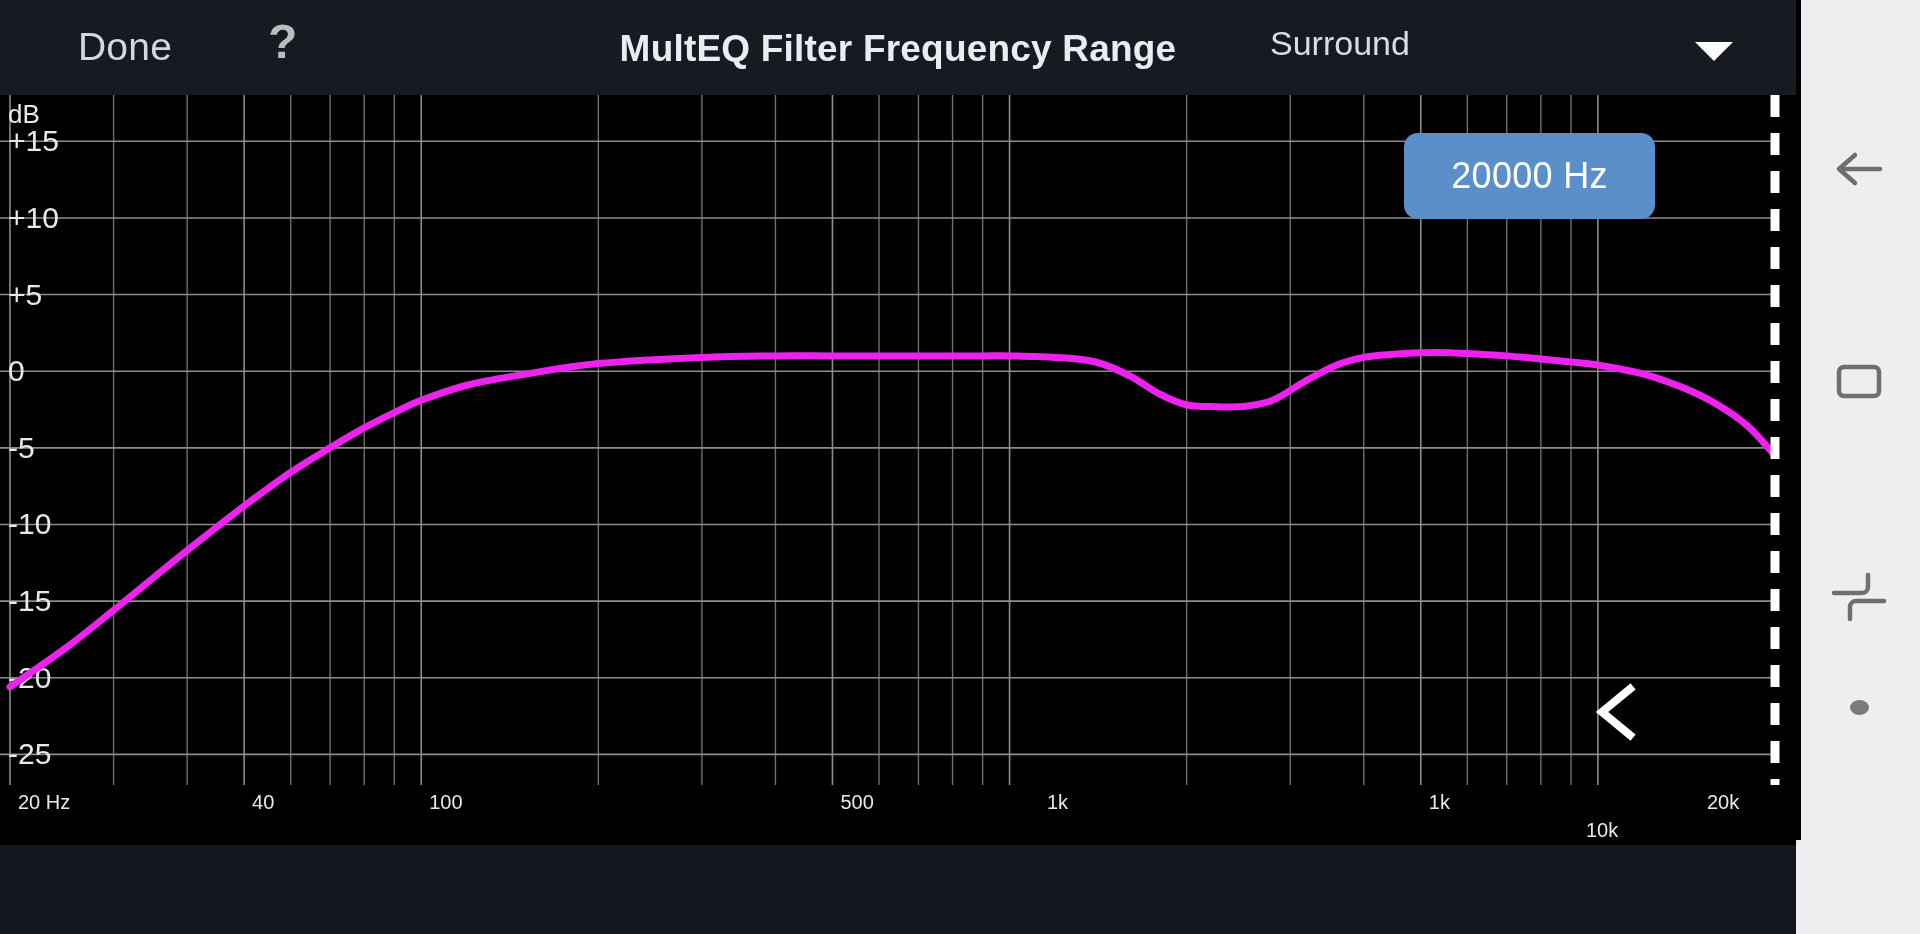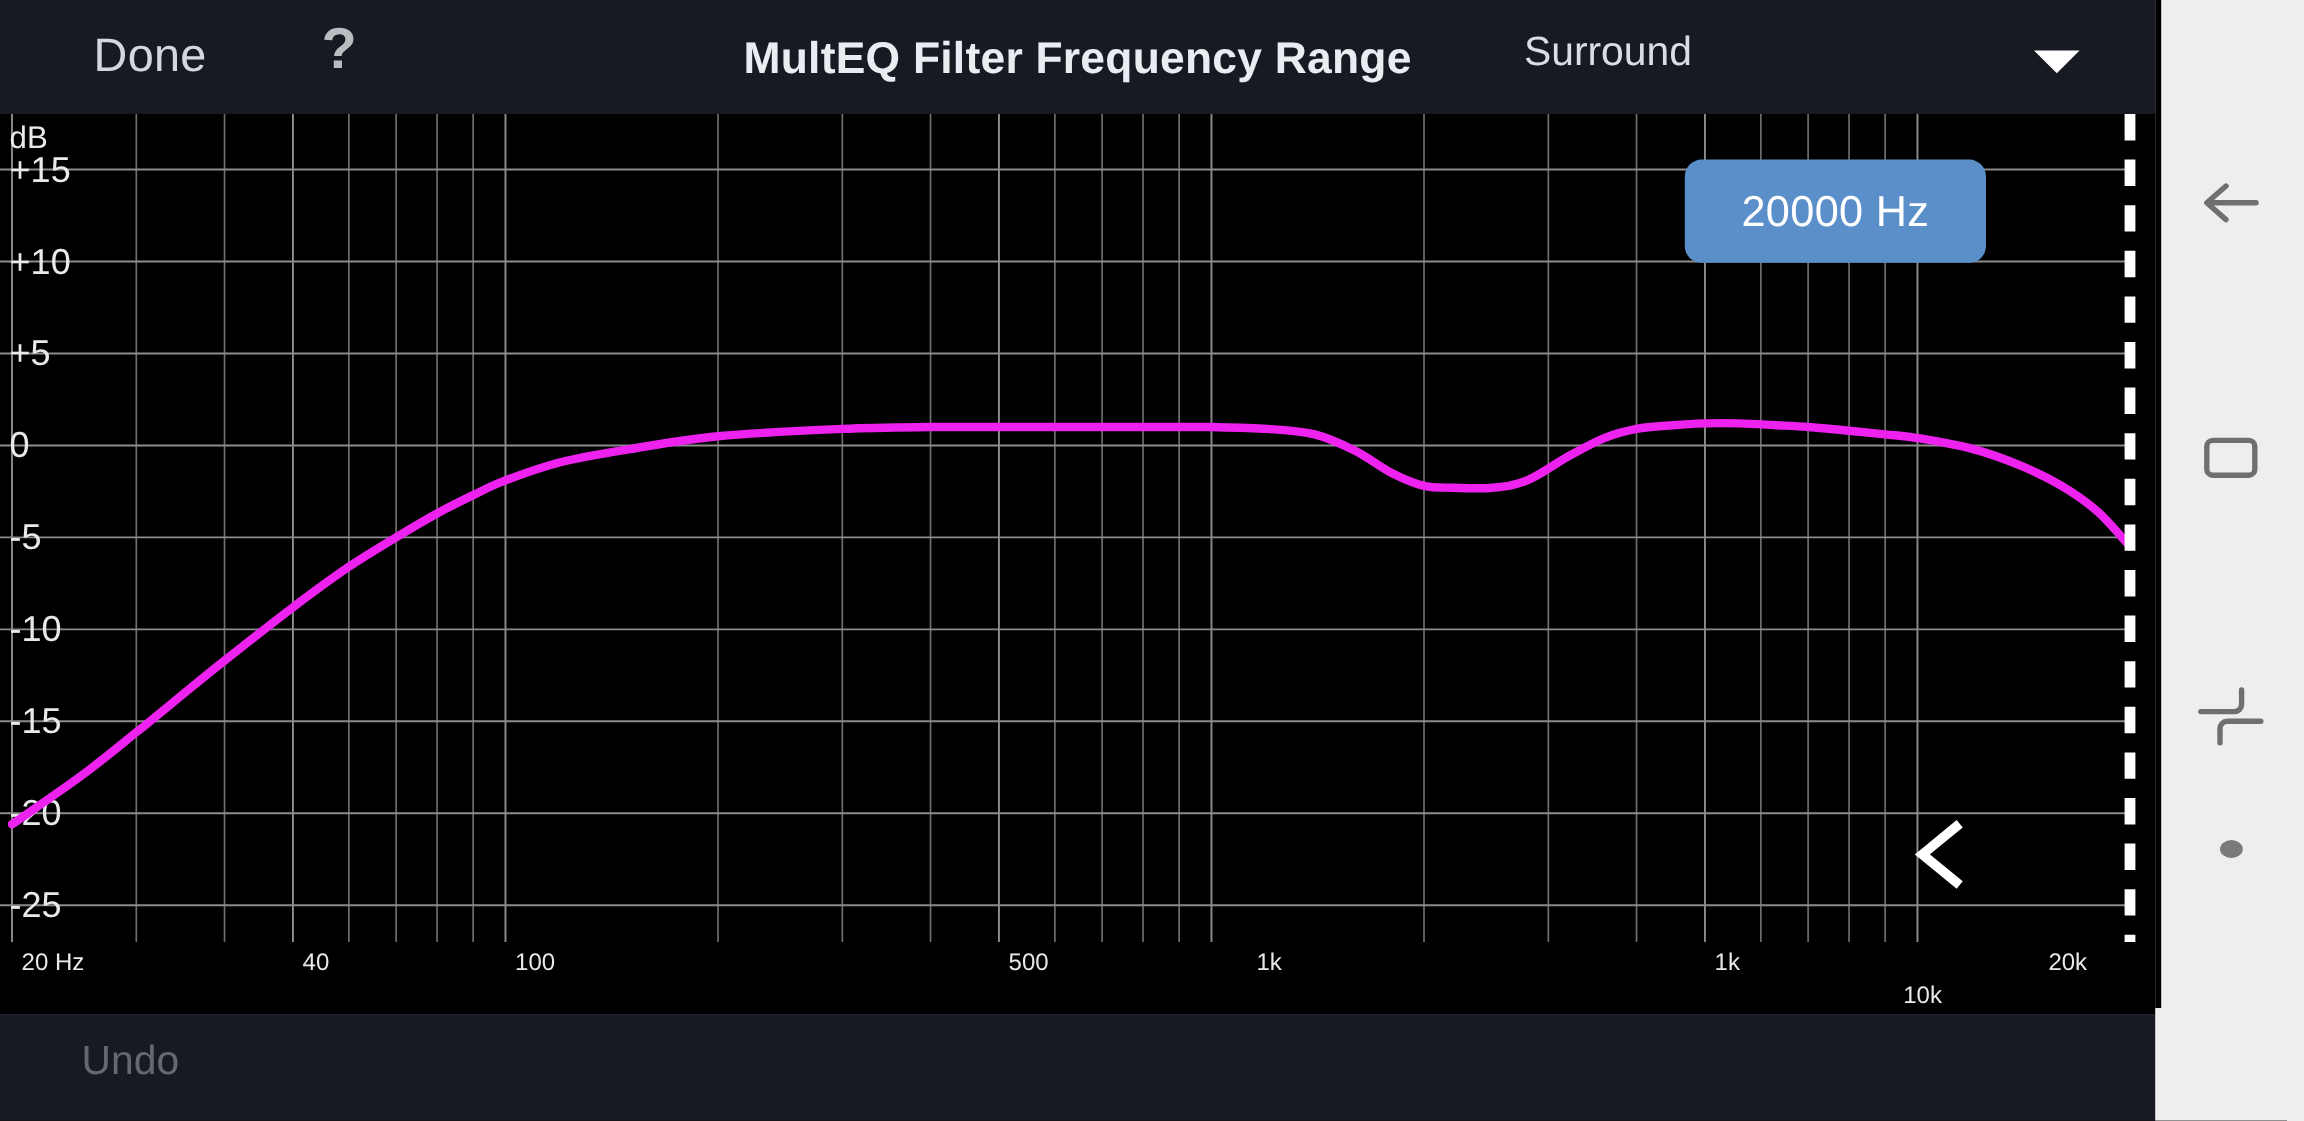--- a/index.html
+++ b/index.html
@@ -261,23 +261,20 @@
         <div class="xlab" style="left: 18px;">20 Hz</div>
         <div class="xlab" style="left: 252.121px;">40</div>
         <div class="xlab" style="left: 429.227px;">100</div>
         <div class="xlab" style="left: 840.455px;">500</div>
         <div class="xlab" style="left: 1047px;">1k</div>
         <div class="xlab" style="left: 1428.79px;">1k</div>
         <div class="xlab" style="left: 1586px; margin-top: 28px;">10k</div>
         <div class="xlab" style="left: 1707px;">20k</div>
       </div>
 
-    <div class="bottombar">
-      <div class="btn-undo">Undo</div>
-    </div>
   </div>
 
   <div class="navbar">
     <div class="nav-sep"></div>
 
     <svg class="nav-icon" style="top:138px" viewBox="0 0 62 62">
       <g fill="none" stroke="#6f6f6f" stroke-width="4.5" stroke-linecap="round" stroke-linejoin="round">
         <line x1="52" y1="31" x2="12" y2="31"></line>
         <polyline points="27,17 11,31 27,45"></polyline>
       </g>

